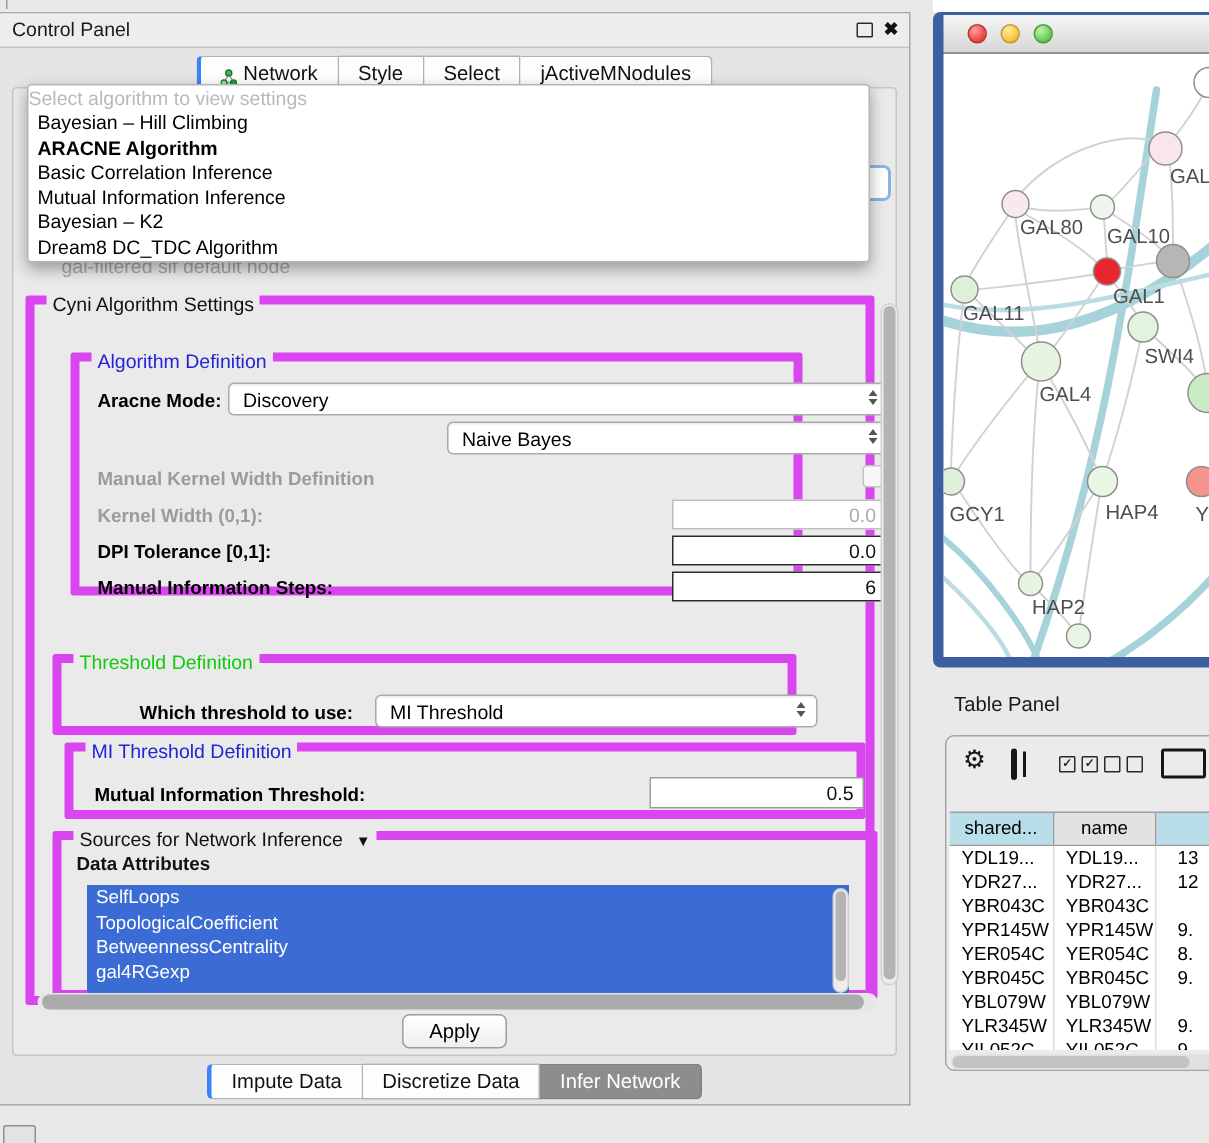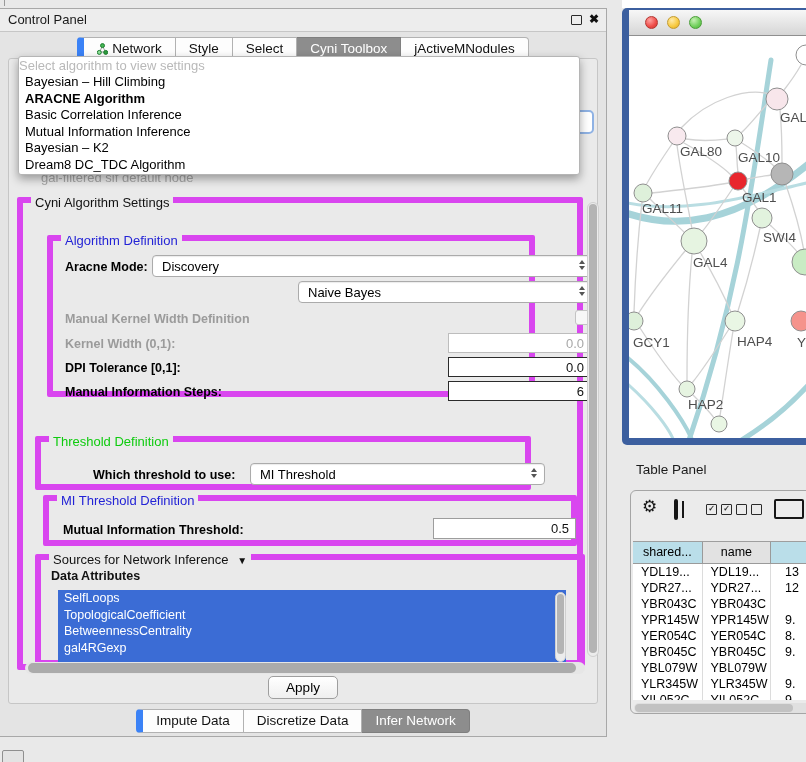--- a/index.html
+++ b/index.html
@@ -10,21 +10,21 @@
       border:1px solid #a8a8a8;border-left:none;box-sizing:border-box;}
   .cp-titlebar{position:relative;height:22px;background:#ededed;border-bottom:1px solid #c6c6c6;}
   .cp-title{position:absolute;left:8px;top:3px;font-size:13px;color:#1a1a1a;}
   .float-icon{position:absolute;right:24px;top:6px;width:9px;height:8px;border:1.5px solid #2a2a2a;border-radius:1px;}
   .close-icon{position:absolute;right:7px;top:3px;font-size:12px;font-weight:bold;color:#111;}
   .tabbar{position:absolute;left:0;right:0;display:flex;justify-content:center;z-index:6;}
   .tabbar.top{top:28px;}
   .tabbar.bottom{top:700px;}
   .tab{font-size:13.5px;line-height:18px;padding:2px 13px;background:#fdfdfd;border:1px solid #b2b2b2;
        border-left:none;color:#111;display:flex;align-items:center;gap:4px;white-space:nowrap;}
-  .tab:first-child{border-left:7px solid #3b82f6;border-radius:4px 0 0 4px;}
+  .tab:first-child{border-left:3px solid #3b82f6;border-radius:4px 0 0 4px;align-items:flex-end;}
   .tab:last-child{border-radius:0 4px 4px 0;}
   .tab.active{background:#8d8d8d;border-color:#7f7f7f;color:#fff;}
   .content{position:absolute;left:8px;top:49px;width:590px;height:646px;background:#eaeaea;
            border:1px solid #c6c6c6;border-radius:3px;box-sizing:border-box;}
   
   .popup{position:absolute;left:18px;top:47px;width:560px;height:117px;background:#fff;
          border:1px solid #b5b5b5;border-radius:3px;box-shadow:0 4px 10px rgba(0,0,0,.35);
          z-index:30;overflow:hidden;}
   .popup-header{height:17px;line-height:17px;color:#b9b9b9;font-size:13px;}
   .popup-item{height:16.5px;line-height:16.5px;padding-left:6px;font-size:13px;color:#000;}
@@ -119,23 +119,20 @@
             <circle cx="2.3" cy="9.4" r="2" fill="#8fe39a" stroke="#1e7e30"></circle>
             <circle cx="8.7" cy="9.4" r="2" fill="#2e9e3e" stroke="#1e7e30"></circle>
           </svg>
           <span>Network</span>
         </div>
         <div class="tab">
           <span>Style</span>
         </div>
         <div class="tab">
           <span>Select</span>
-        </div>
-        <div class="tab active">
-          <span>Cyni Toolbox</span>
         </div>
         <div class="tab">
           <span>jActiveMNodules</span>
         </div>
       </div>
 
     <div class="content">
       <div class="ghost-combo" style="left:557px;top:51px;"></div>
       <div class="ghost-text" style="left:32px;top:111px;">gal-filtered sif default node</div>
 

